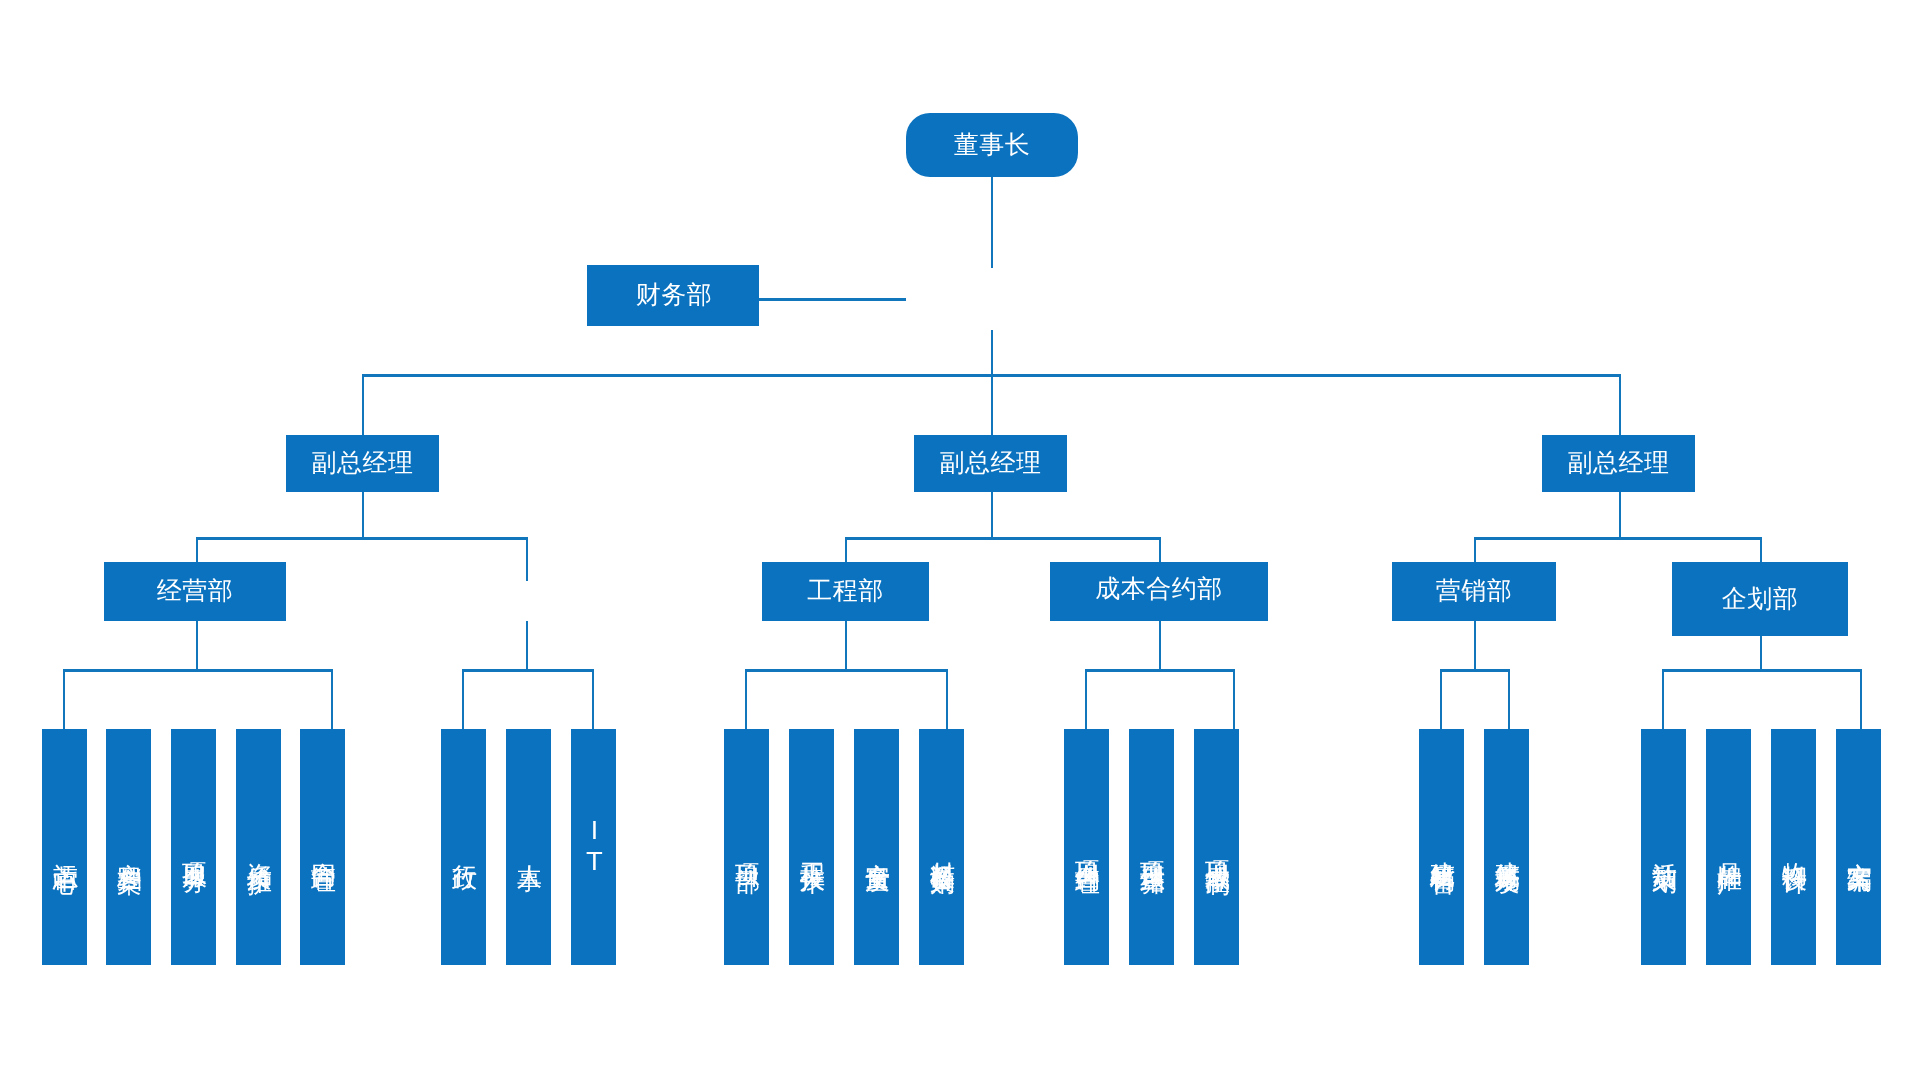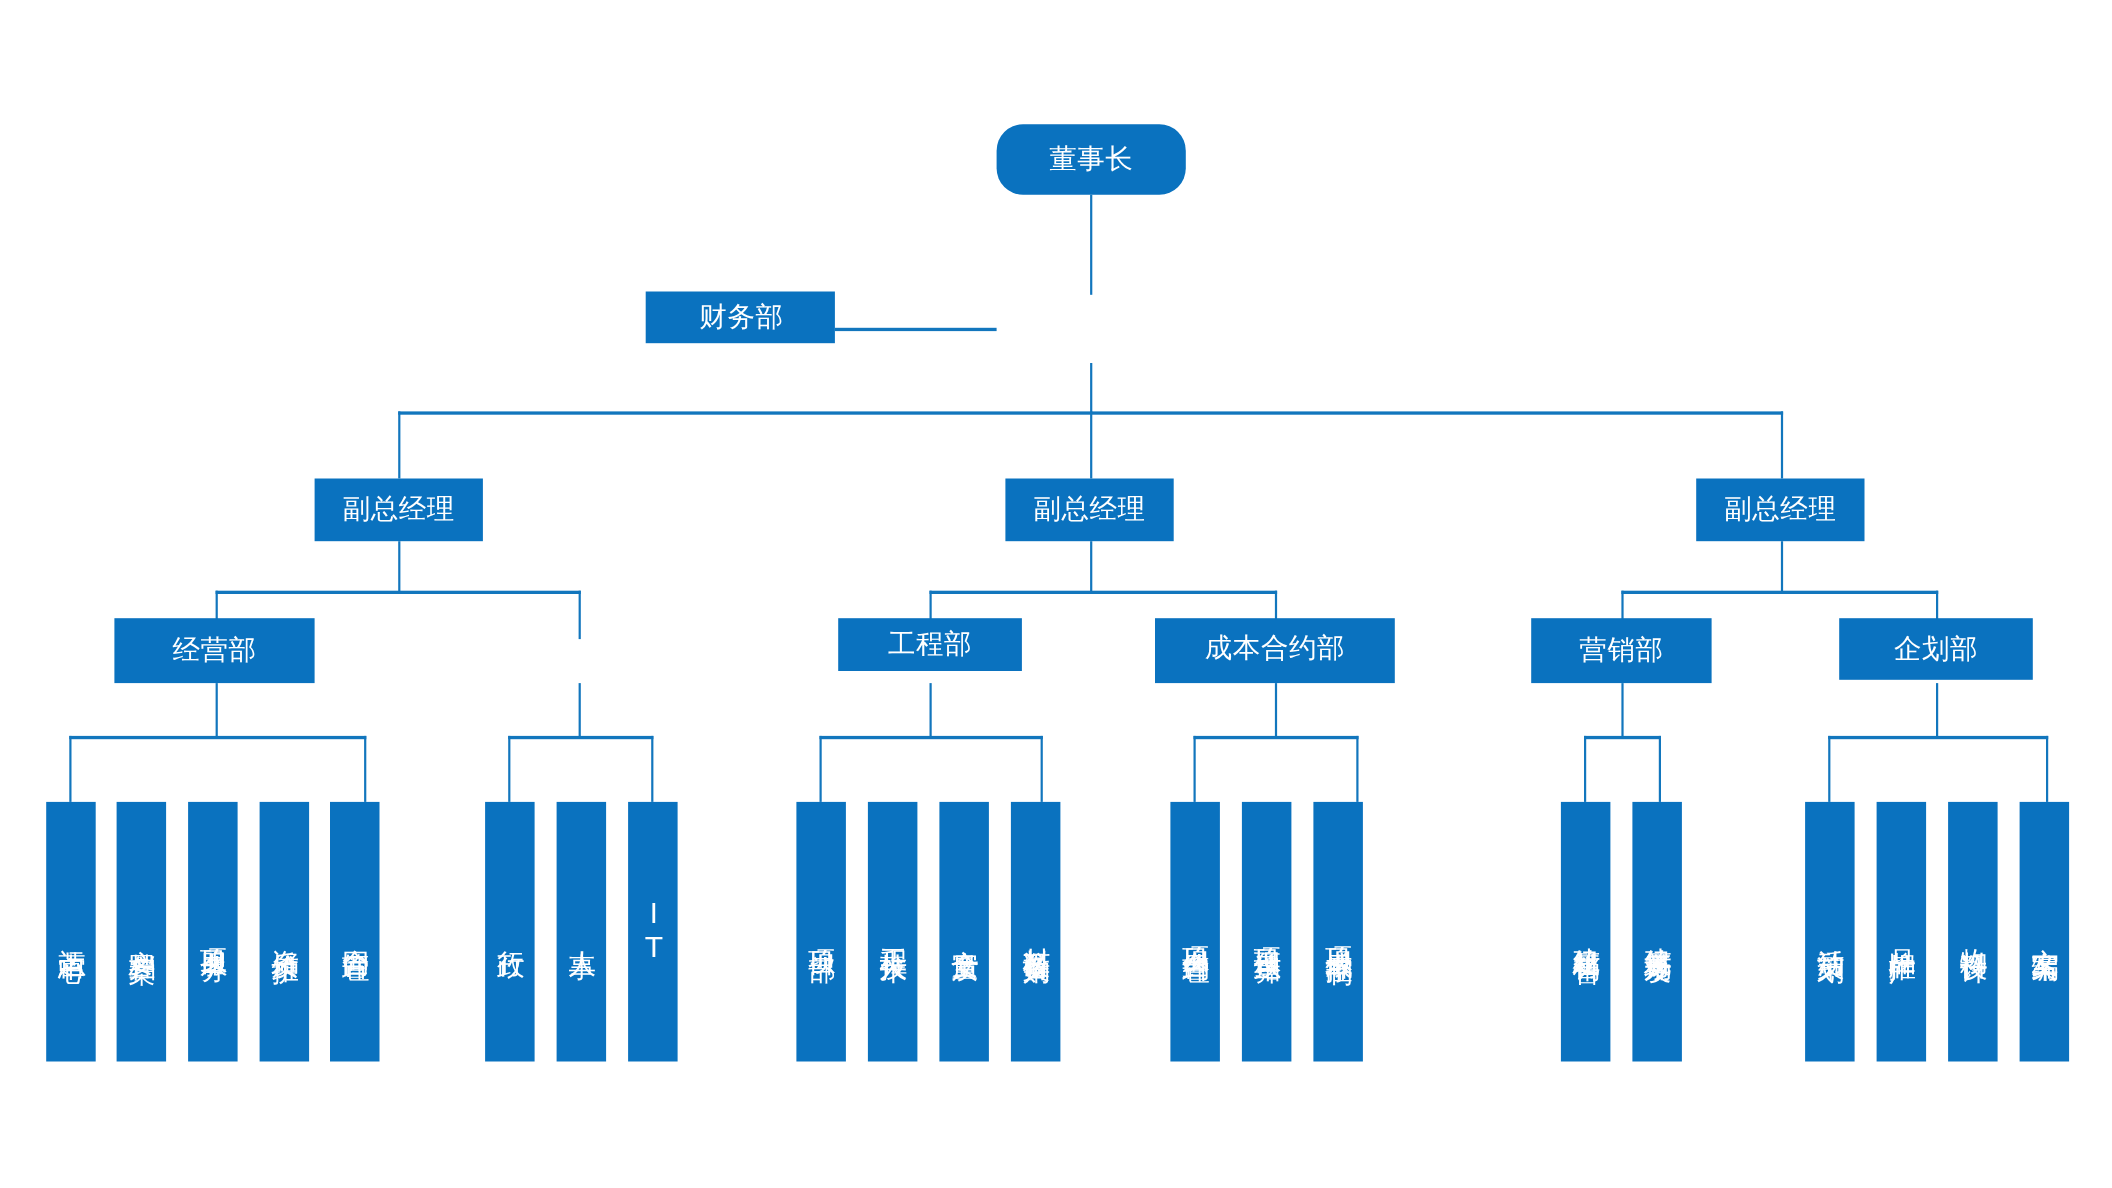--- a/index.html
+++ b/index.html
@@ -100,39 +100,39 @@
   <div class="line v" style="left:1440px;top:669px;height:60px;"></div>
   <div class="line v" style="left:1508px;top:669px;height:60px;"></div>
 
   <div class="line v" style="left:1760px;top:621px;height:49px;"></div>
   <div class="line h" style="left:1662px;top:669px;width:200px;"></div>
   <div class="line v" style="left:1662px;top:669px;height:60px;"></div>
   <div class="line v" style="left:1860px;top:669px;height:60px;"></div>
 
   <div class="node h" style="left:906px;top:113px;width:172px;height:64px;border-radius:24px;">董事长</div>
 
-  <div class="node h" style="left:587px;top:265px;width:172px;height:47px;padding-left:12px;">财务部</div>
+  <div class="node h" style="left:587px;top:265px;width:172px;height:61px;padding-left:12px;">财务部</div>
 
 
   <div class="node h" style="left:286px;top:435px;width:153px;height:57px;">副总经理</div>
 
   <div class="node h" style="left:914px;top:435px;width:153px;height:57px;">副总经理</div>
 
   <div class="node h" style="left:1542px;top:435px;width:153px;height:57px;">副总经理</div>
 
   <div class="node h" style="left:104px;top:562px;width:182px;height:59px;">经营部</div>
 
 
-  <div class="node h" style="left:762px;top:562px;width:167px;height:48px;">工程部</div>
+  <div class="node h" style="left:762px;top:562px;width:167px;height:59px;">工程部</div>
 
   <div class="node h" style="left:1050px;top:562px;width:218px;height:59px;font-family:Liberation Mono, monospace;">成本合约部</div>
 
   <div class="node h" style="left:1392px;top:562px;width:164px;height:59px;">营销部</div>
 
-  <div class="node h" style="left:1672px;top:562px;width:176px;height:56px;">企划部</div>
+  <div class="node h" style="left:1672px;top:562px;width:176px;height:74px;">企划部</div>
 
   <div class="node v" style="left:42px;top:729px;width:45px;height:236px;">运营中心</div>
   <div class="node v" style="left:106px;top:729px;width:45px;height:236px;">客户档案</div>
   <div class="node v" style="left:171px;top:729px;width:45px;height:236px;">项目服务</div>
   <div class="node v" style="left:236px;top:729px;width:45px;height:236px;">资质维护</div>
   <div class="node v" style="left:300px;top:729px;width:45px;height:236px;">合同管理</div>
 
   <div class="node v" style="left:441px;top:729px;width:45px;height:236px;">行政</div>
   <div class="node v" style="left:506px;top:729px;width:45px;height:236px;">人事</div>
   <div class="node v" style="left:571px;top:729px;width:45px;height:236px;">IT</div>

